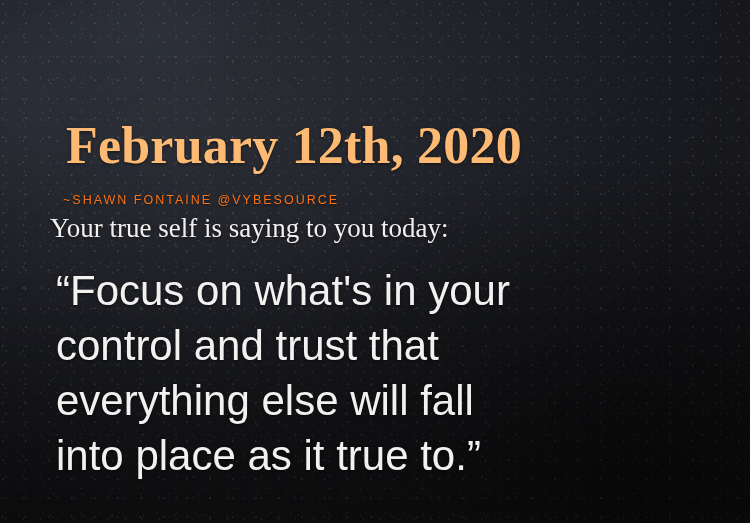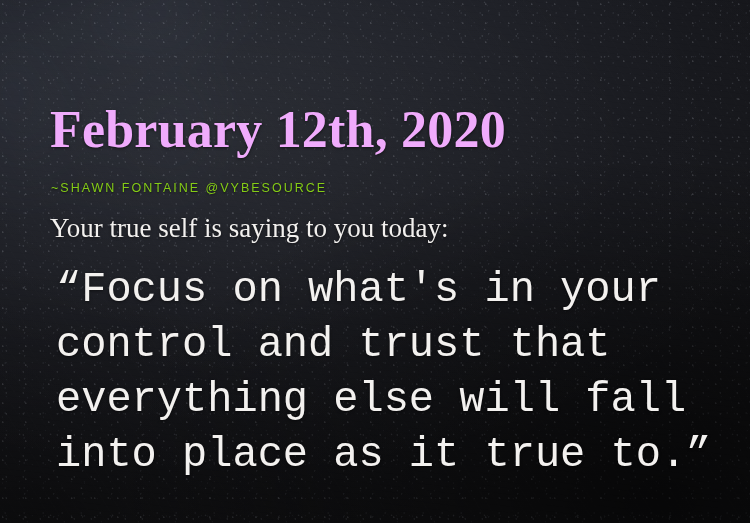--- a/index.html
+++ b/index.html
@@ -86,41 +86,41 @@
     position: absolute;
     inset: 0;
     padding: 0 0 0 50px;
     box-sizing: border-box;
   }
 
   .date-title {
     position: absolute;
     left: 50px;
     top: 104px;
-    margin: 0;
+    margin: 16px;
     font-family: "Liberation Serif", serif;
     font-size: 52px;
     font-weight: 700;
     line-height: 1.0;
     letter-spacing: 0.2px;
-    color: #f0abfc;
+    color: #fdba74;
     text-shadow: 0 1px 3px rgba(0,0,0,0.55);
     white-space: nowrap;
   }
 
   .attribution {
     position: absolute;
     left: 51px;
     top: 181px;
-    margin: 0;
+    margin: 12px;
     font-family: "Liberation Sans", sans-serif;
     font-size: 12.5px;
     font-weight: 400;
     letter-spacing: 2.0px;
-    color: #84cc16;
+    color: #f97316;
     white-space: nowrap;
     text-shadow: 0 1px 2px rgba(0,0,0,0.5);
   }
 
   .lead-in {
     position: absolute;
     left: 50px;
     top: 213px;
     margin: 0;
     font-family: "Liberation Serif", serif;
@@ -132,21 +132,21 @@
     text-shadow: 0 1px 3px rgba(0,0,0,0.5);
   }
 
   .quote {
     position: absolute;
     left: 56px;
     top: 263px;
     margin: 0;
     padding: 0;
     list-style: none;
-    font-family: Liberation Mono, monospace;
+    font-family: Liberation Sans, sans-serif;
     font-size: 42px;
     font-weight: 400;
     line-height: 55px;
     color: #f3f1ef;
     text-shadow: 0 1px 3px rgba(0,0,0,0.5);
   }
   .quote li { white-space: nowrap; }
 </style>
 </head>
 <body>

